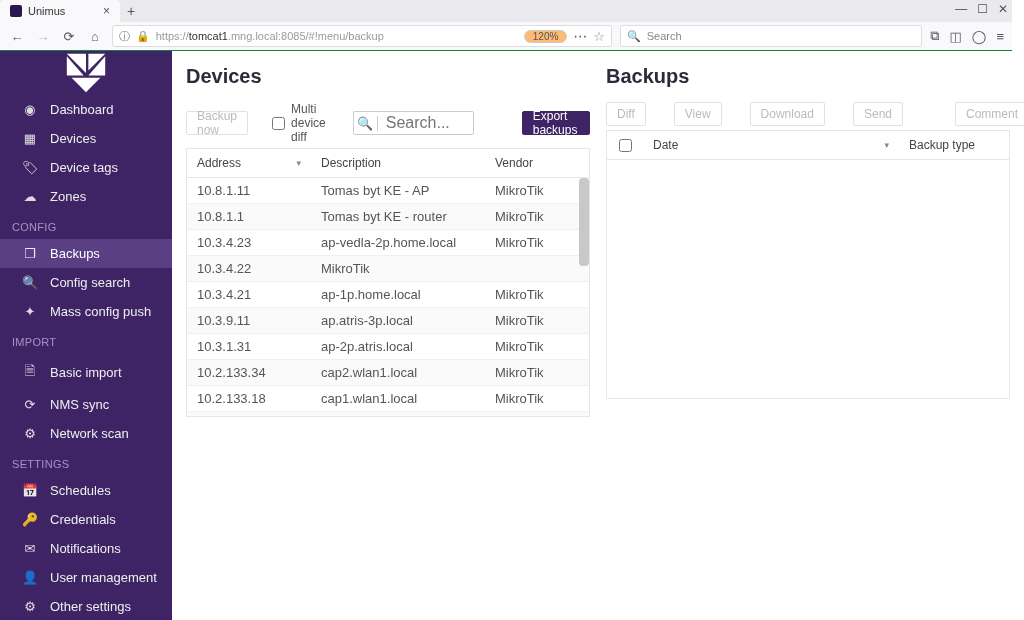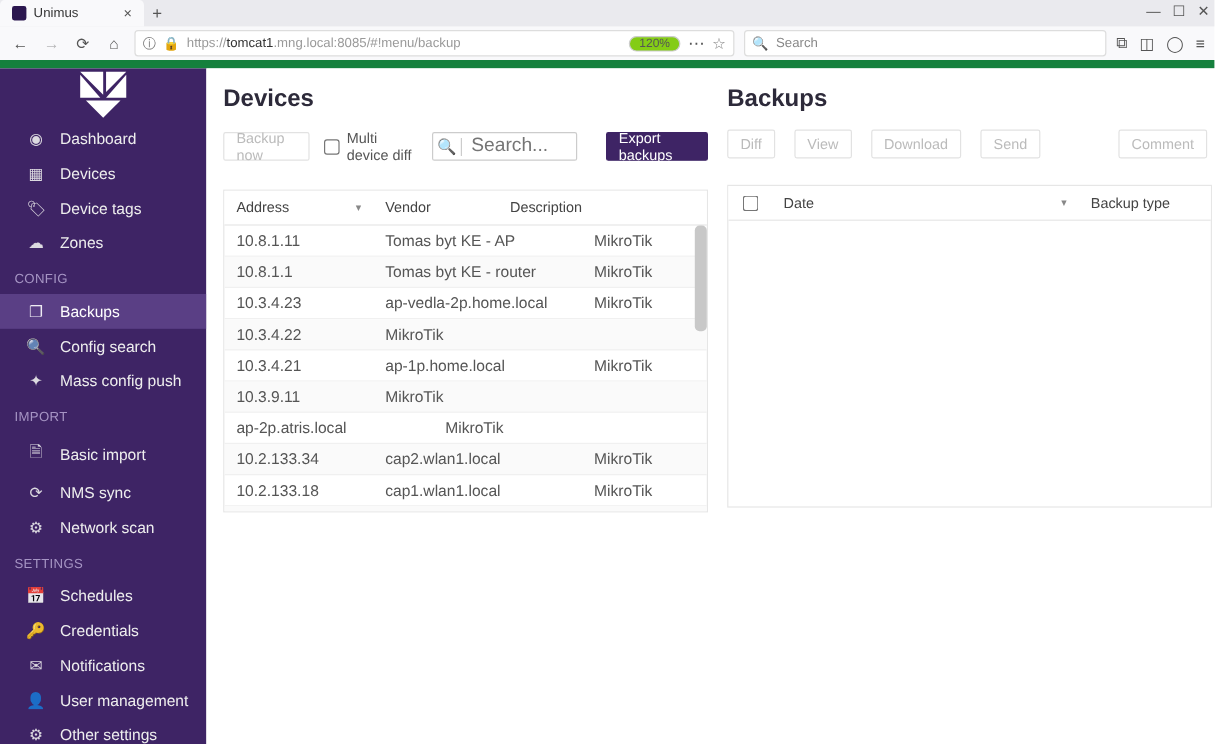--- a/index.html
+++ b/index.html
@@ -1,29 +1,29 @@
 <!DOCTYPE html>
 <html><head>
 <meta charset="utf-8">
 <style>
   * { box-sizing: border-box; margin: 0; padding: 0; }
   html, body { width: 1024px; height: 620px; font-family: "Segoe UI", Arial, sans-serif; font-size: 13px; color: #333; background: #fff; overflow: hidden; }
   
-  .browser-chrome { width: 1012px; background: #f9f9fb; border-bottom: 7px solid #15803d; }
+  .browser-chrome { width: 1012px; background: #f9f9fb; border-bottom: 1px solid #15803d; }
   .tab-strip { height: 22px; display: flex; align-items: flex-end; background: #eaeaee; position: relative; }
   .tab { display: flex; align-items: center; gap: 6px; background: #f9f9fb; height: 22px; padding: 0 10px; font-size: 11px; border-top-left-radius: 4px; border-top-right-radius: 4px; min-width: 120px; position: relative; }
   .tab .favicon { width: 12px; height: 12px; background: #2b174f; border-radius: 2px; }
   .tab .close { margin-left: auto; font-size: 12px; color: #555; }
   .newtab { width: 22px; height: 22px; display:flex; align-items:center; justify-content:center; color:#555; font-size:14px;}
   .win-controls { position: absolute; right: 4px; top: 2px; display:flex; gap:10px; font-size:12px; color:#555;}
   .nav-row { height: 28px; display: flex; align-items: center; gap: 8px; padding: 0 8px; }
   .nav-row .icon-btn { width: 18px; height: 18px; display:flex; align-items:center; justify-content:center; color:#555; font-size:13px; }
   .url-bar { flex: 0 0 500px; height: 22px; display:flex; align-items:center; gap:6px; padding:0 6px; border:1px solid #ddd; border-radius:3px; background:#fff; font-size:11px; color:#777;}
   .url-bar .lock { color:#12bc00; font-size:11px;}
-  .zoom-badge { background:#84cc16; border:1px solid #ccc; border-radius:10px; font-size:10px; padding:0 8px; color:#555;}
+  .zoom-badge { background:#fdba74; border:1px solid #ccc; border-radius:10px; font-size:10px; padding:0 8px; color:#555;}
   .dots { font-size:14px; color:#555;}
   .star { font-size:13px; color:#888;}
   .search-bar { flex:1; height:22px; border:1px solid #ddd; border-radius:3px; display:flex; align-items:center; gap:6px; padding:0 6px; font-size:11px; color:#888; background:#fff;}
   .right-icons { display:flex; gap:10px; align-items:center; color:#555; font-size:13px;}
   .url-text .host { color:#333; }
   .url-text .faded { color:#9a9a9a; }
 
   
   .app { display:flex; height: calc(620px - 50px); }
   .sidebar { width: 172px; background:#3e2465; color:#ddd; display:flex; flex-direction:column; }
@@ -32,21 +32,21 @@
   .side-item { display:flex; align-items:center; gap:12px; padding:7px 10px 7px 22px; font-size:13px; cursor:pointer; color:#eee;}
   .side-item.active { background:#5a3f85; color:#fff;}
   .side-item .s-icon { width:16px; text-align:center; font-size:13px; opacity:.9;}
   .side-header { font-size:11px; color:#a695c4; padding:10px 10px 6px 12px; letter-spacing:.3px;}
   
   .main { flex:1; background:#fff; padding:14px 14px 0 14px; overflow:hidden;}
   .panels { display:flex; gap:16px; }
   .panel { flex:1; min-width:0;}
   .panel h2 { font-size:20px; font-weight:600; color:#2d2a3a; margin-bottom:14px;}
   
-  .toolbar { display:flex; align-items:center; gap:12px; margin-bottom:22px; flex-wrap:nowrap;}
+  .toolbar { display:flex; align-items:center; gap:24px; margin-bottom:4px; flex-wrap:nowrap;}
   .btn { height:24px; padding:0 10px; border:1px solid #ccc; border-radius:2px; background:#fff; font-size:12px; display:inline-flex; align-items:center; cursor:pointer; color:#555;}
   .btn.disabled { color:#bbb; border-color:#e2e2e2; cursor:default;}
   .btn.filled { background:#3e2465; color:#ffffff; border-color:#3e2465;}
   .chk-wrap { display:flex; align-items:center; gap:6px; font-size:12px; color:#555;}
   .chk-wrap input { width:13px; height:13px;}
   .search-wrap { display:flex; align-items:center; border:1px solid #ccc; border-radius:2px; height:24px;}
   .search-wrap .mag { width:24px; display:flex; align-items:center; justify-content:center; border-right:1px solid #ccc; color:#555;}
   .search-wrap input { border:none; outline:none; padding:0 8px; font-size:16px; width:95px; color:#555;}
   .right-toolbar .btn { margin-right:4px;}
   
@@ -223,22 +223,22 @@
           </div>
           <span style="flex:1"></span>
           <span class="btn filled">Export backups</span>
         </div>
         <div class="grid devices-grid">
           <div class="grid-header">
             <div class="col addr">
               <span>Address</span>
               <span class="sort-caret" style="margin-left:auto">▾</span>
             </div>
+            <div class="col desc">Description</div>
             <div class="col vend">Vendor</div>
-            <div class="col desc">Description</div>
           </div>
           <div class="grid-body" id="devices-body">
               <div class="row">
                 <div class="cell addr">10.8.1.11</div>
                 <div class="cell desc">Tomas byt KE - AP</div>
                 <div class="cell vend">MikroTik</div>
               </div>
               <div class="row">
                 <div class="cell addr">10.8.1.1</div>
                 <div class="cell desc">Tomas byt KE - router</div>
@@ -253,23 +253,25 @@
                 <div class="cell addr">10.3.4.22</div>
                 <div class="cell vend">MikroTik</div>
               </div>
               <div class="row">
                 <div class="cell addr">10.3.4.21</div>
                 <div class="cell desc">ap-1p.home.local</div>
                 <div class="cell vend">MikroTik</div>
               </div>
               <div class="row">
                 <div class="cell addr">10.3.9.11</div>
-                <div class="cell vend">MikroTik</div>
-              </div>
-              <div class="row">
+                <div class="cell desc">ap.atris-3p.local</div>
+                <div class="cell vend">MikroTik</div>
+              </div>
+              <div class="row">
+                <div class="cell addr">10.3.1.31</div>
                 <div class="cell desc">ap-2p.atris.local</div>
                 <div class="cell vend">MikroTik</div>
               </div>
               <div class="row">
                 <div class="cell addr">10.2.133.34</div>
                 <div class="cell desc">cap2.wlan1.local</div>
                 <div class="cell vend">MikroTik</div>
               </div>
               <div class="row">
                 <div class="cell addr">10.2.133.18</div>

